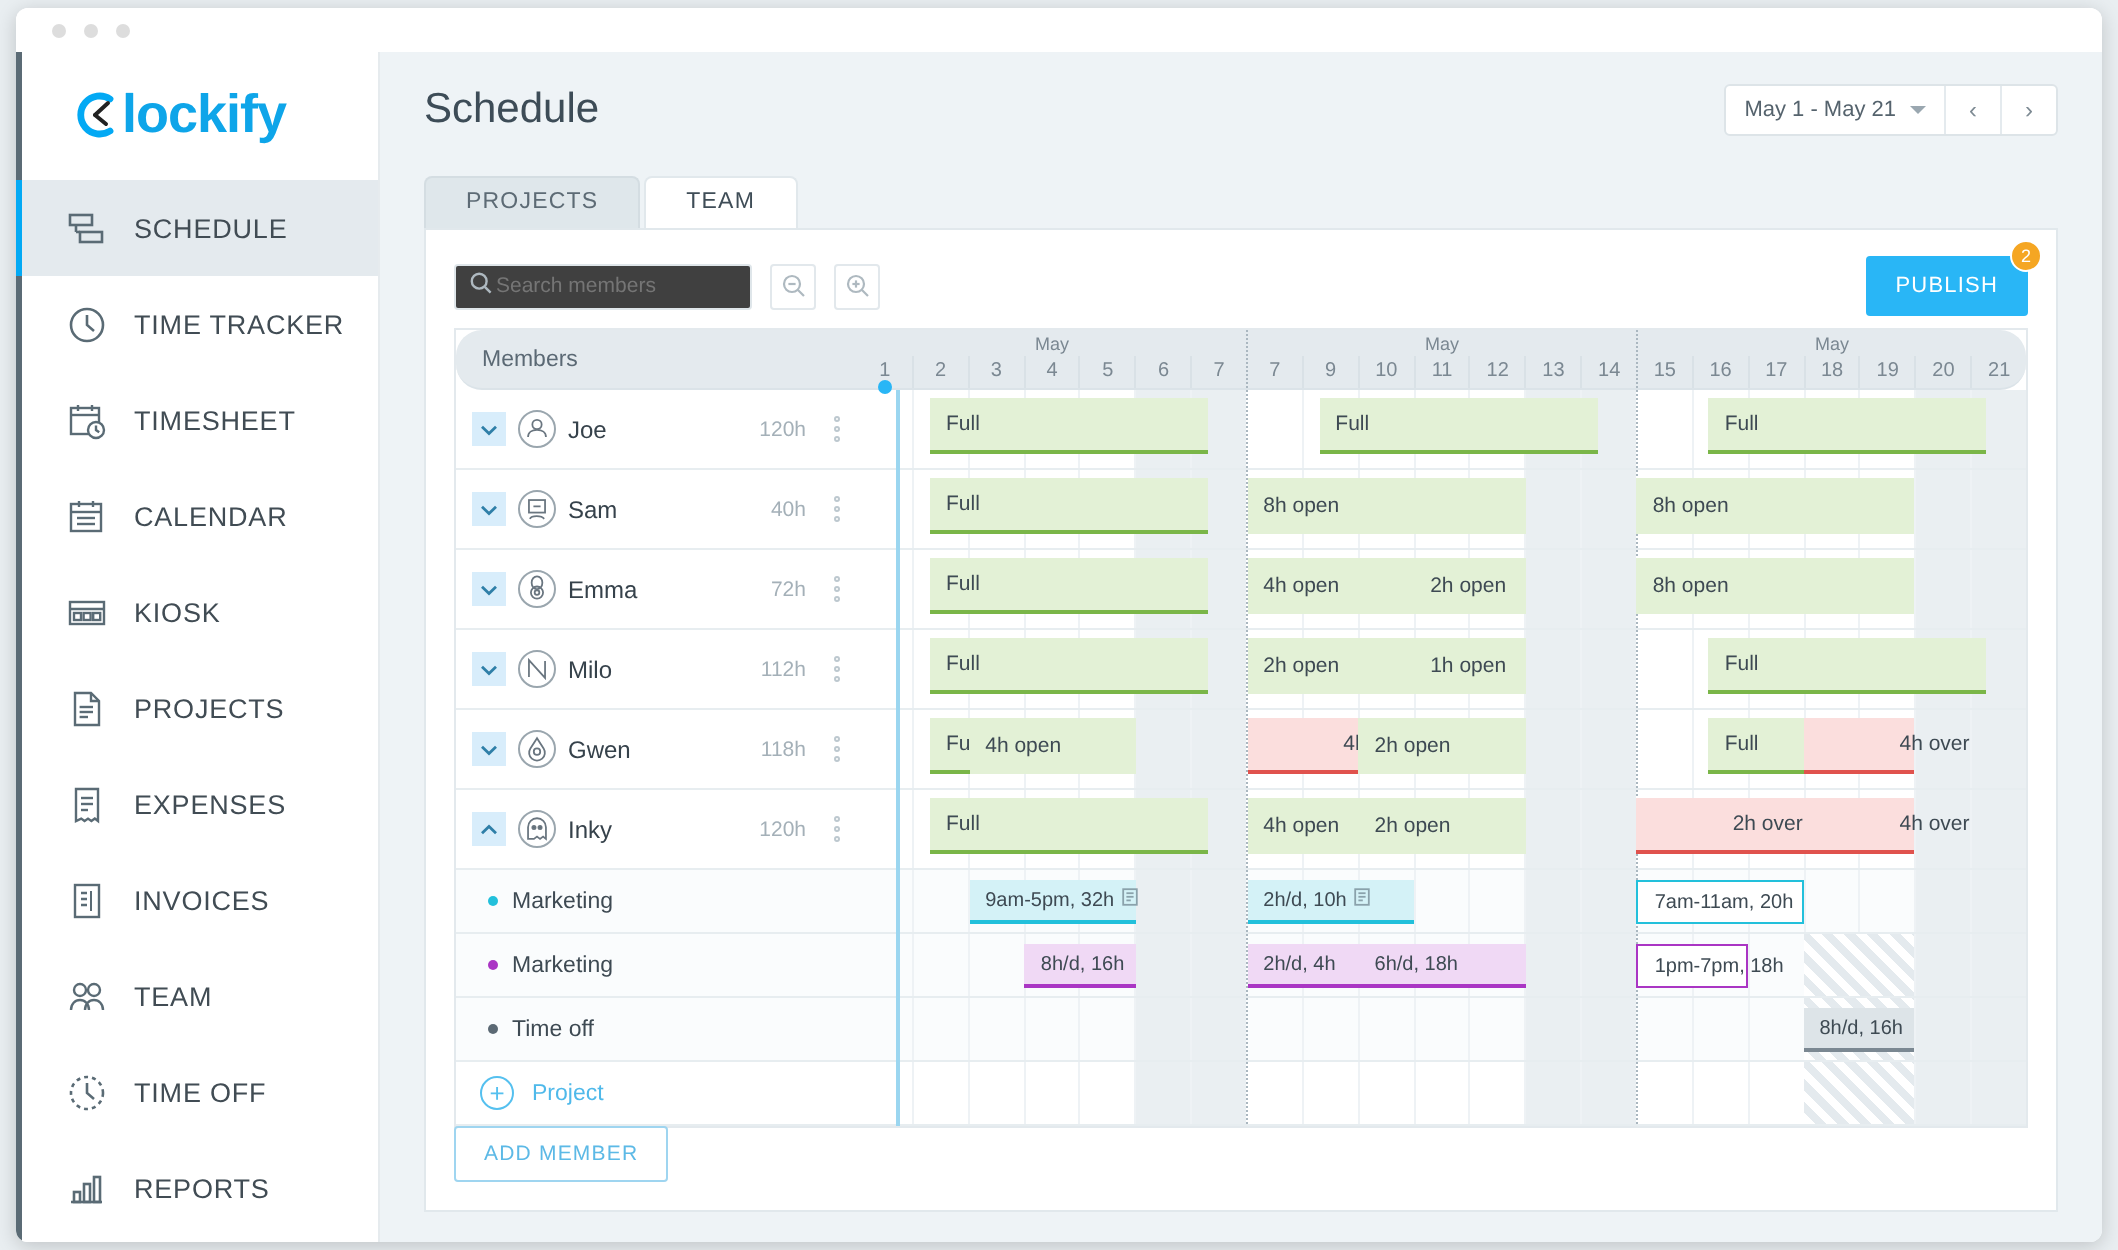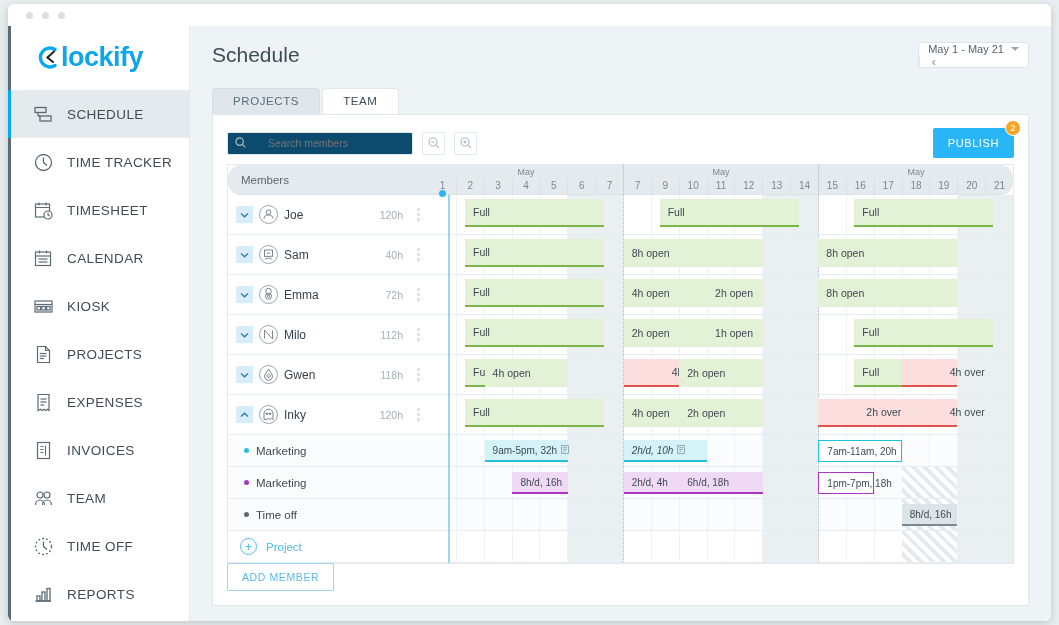--- a/index.html
+++ b/index.html
@@ -48,21 +48,21 @@
   .navicon { width:34px; flex:0 0 34px; display:flex; align-items:center; justify-content:flex-start; color:#5a6b75; }
   .navicon svg { display:block; }
 
   
   .main { flex:1; background:#eef3f6; position:relative; overflow:hidden; }
 
   .page-head { display:flex; align-items:center; height:58px; padding:0 22px; }
   .page-title { font-size:21px; color:#3d4c57; font-weight:normal; }
   .daterange {
     margin-left:auto; display:flex; height:26px; background:#fff;
-    border:1px solid #dde4e8; border-radius:3px; overflow:hidden; font-size:11px;flex-direction:column;
+    border:1px solid #dde4e8; border-radius:3px; overflow:hidden; font-size:11px;
   }
   .daterange .lbl { display:flex; align-items:center; padding:0 9px; color:#55636d; gap:7px;}
   .daterange .caret { border-left:4px solid transparent; border-right:4px solid transparent; border-top:4px solid #9aa7b0; display:inline-block;}
   .daterange .arrow { width:28px; display:flex; align-items:center; justify-content:center;
       border-left:1px solid #e4eaee; color:#7d8a93; font-size:12px; cursor:pointer;}
 
   .tabs { display:flex; padding-left:22px; height:30px; align-items:flex-end; }
   .tab {
     padding:6px 20px 7px; font-size:11.5px; letter-spacing:.6px; color:#5d6b75;
     background:#dfe7eb; border:1px solid #d4dde2; border-bottom:none;
@@ -70,22 +70,22 @@
   }
   .tab.active { background:#ffffff; border-color:#e1e8ec; color:#3f4d57; }
 
   .panel {
     margin:0 22px 0 22px; background:#ffffff; border:1px solid #e1e8ec;
     height:492px; position:relative;
   }
 
   .toolbar { display:flex; align-items:center; padding:13px 14px; gap:9px; }
   .searchbox {
-    width:186px; height:23px; border:1px solid #dfe6ea; border-radius:2px;
-    display:flex; align-items:center; padding:0 7px; gap:22px; background:#0c4a6e;
+    width:149px; height:23px; border:1px solid #dfe6ea; border-radius:2px;
+    display:flex; align-items:center; padding:0 7px; gap:2px; background:#404040;
   }
   .searchbox input { border:none; outline:none; font-size:10.5px; color:#9aa6ae; width:100%;
       font-family:"Liberation Sans", sans-serif; background:transparent;}
   .zoombtn { width:23px; height:23px; border:1px solid #e2e8ec; border-radius:2px;
      display:flex; align-items:center; justify-content:center; cursor:pointer; background:#fff;}
   .publish {
     margin-left:auto; position:relative;
   }
   .publish-btn {
     background:#29b6f6; color:#fff; border:none; font-size:11px; letter-spacing:.6px;
@@ -810,21 +810,21 @@
                   </div>
                   <div class="pbar cyan" style="left: 9.52381%; width: 14.2857%;">
                     <span>9am-5pm, 32h</span>
                     <span><svg width="8" height="9" viewBox="0 0 8 9" fill="none" stroke="#8aa2ab" stroke-width=".9">
                         <rect x=".6" y=".6" width="6.8" height="7.8"></rect>
                         <line x1="2.2" y1="2.6" x2="5.8" y2="2.6"></line>
                         <line x1="2.2" y1="4.4" x2="5.8" y2="4.4"></line>
                         <line x1="2.2" y1="6.2" x2="4.4" y2="6.2"></line>
                       </svg></span>
                   </div>
-                  <div class="pbar cyan" style="left: 33.3333%; width: 14.2857%; font-style: italic;">
+                  <div class="pbar cyan" style="left: 33.3333%; width: 14.2857%;">
                     <span>2h/d, 10h</span>
                     <span><svg width="8" height="9" viewBox="0 0 8 9" fill="none" stroke="#8aa2ab" stroke-width=".9">
                         <rect x=".6" y=".6" width="6.8" height="7.8"></rect>
                         <line x1="2.2" y1="2.6" x2="5.8" y2="2.6"></line>
                         <line x1="2.2" y1="4.4" x2="5.8" y2="4.4"></line>
                         <line x1="2.2" y1="6.2" x2="4.4" y2="6.2"></line>
                       </svg></span>
                   </div>
                   <div class="pbar out-cyan" style="left: 66.6667%; width: 14.2857%;">
                     <span>7am-11am, 20h</span>

